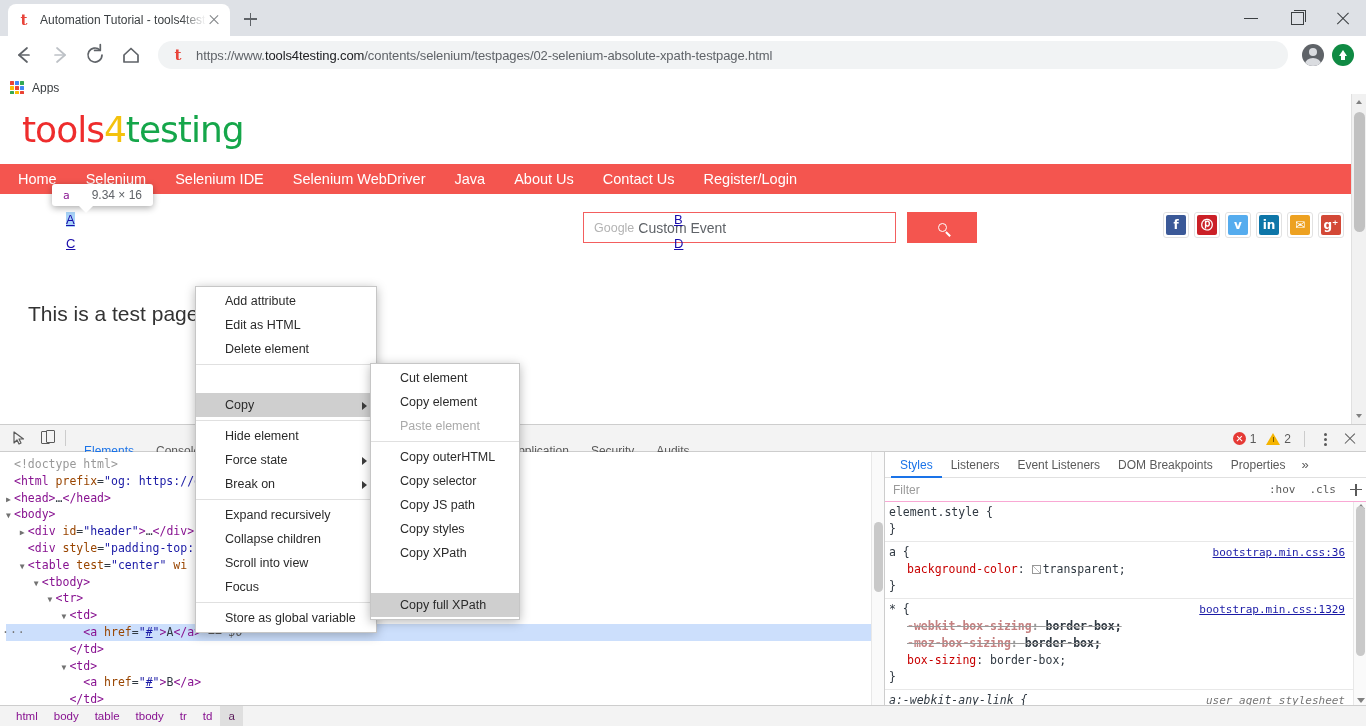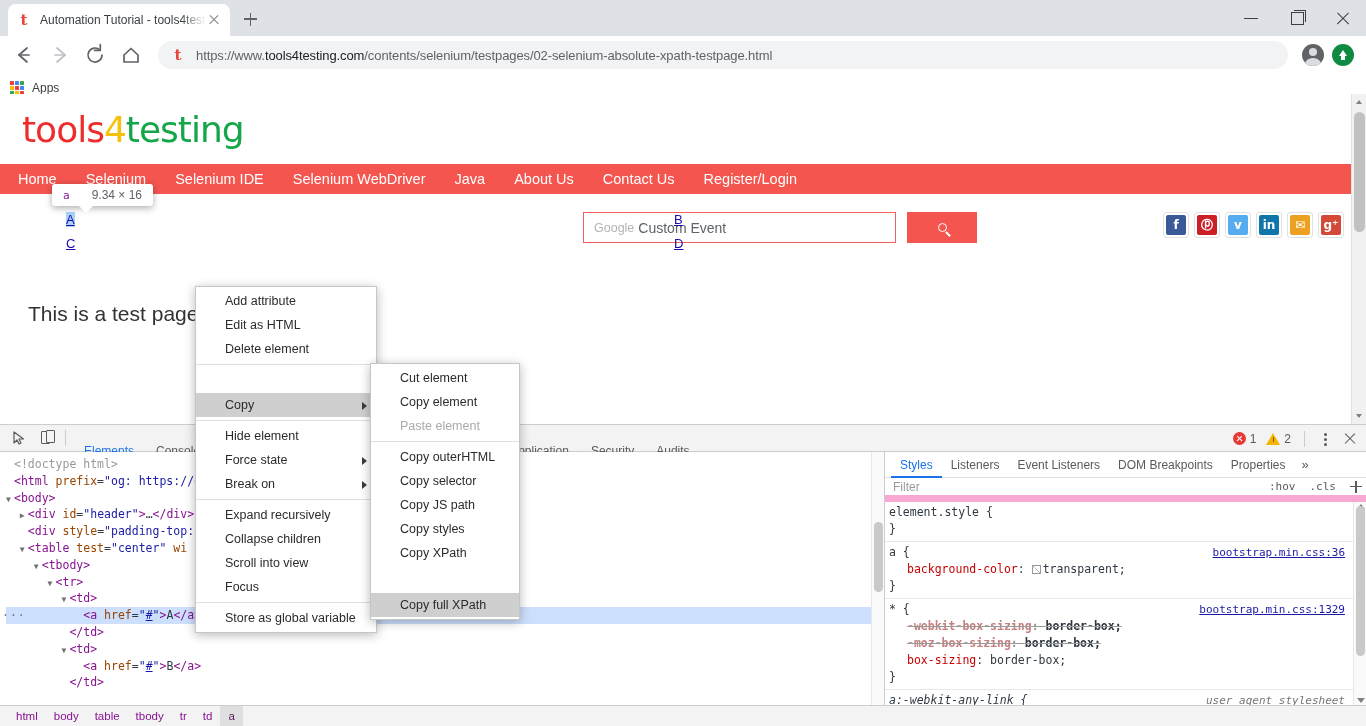--- a/index.html
+++ b/index.html
@@ -282,21 +282,21 @@
   .splitter{ width:1px;background:#cdcdcd; }
   .styles-pane{ flex:1 1 auto;position:relative;overflow:hidden;background:#fff; }
   .st-tabs{
     height:26px;border-bottom:1px solid #e0e0e0;display:flex;align-items:center;
     padding-left:6px;font-size:12px;color:#5a5a5a;background:#fff;
   }
   .st-tab{ padding:0 9px;height:26px;line-height:26px;white-space:nowrap; }
   .st-tab.active{ color:#1a73e8;box-shadow:inset 0 -2px 0 #1a73e8; }
   .st-more{ padding:0 7px;font-size:13px;color:#5a5a5a; }
   .st-filterbar{
-    height:24px;border-bottom:7px solid #f9a8d4;display:flex;align-items:center;
+    height:24px;border-bottom:1px solid #f9a8d4;display:flex;align-items:center;
     padding-left:8px;font-size:12px;color:#9a9a9a;gap:6px;
   }
   .st-filter-input{ flex:1 1 auto; }
   .st-hov,.st-cls{ font-family:"DejaVu Sans Mono", monospace;font-size:11px;color:#5a5a5a;padding:0 4px; }
   .st-plus{ position:relative;width:20px;height:24px; }
   .st-plus:before{ content:"";position:absolute;left:4px;top:11px;width:12px;height:1.6px;background:#5a5a5a; }
   .st-plus:after{ content:"";position:absolute;left:9.2px;top:6px;width:1.6px;height:12px;background:#5a5a5a; }
   .st-rules{
     position:absolute;left:0;top:50px;right:13px;bottom:0;overflow:hidden;
     font-family:"DejaVu Sans Mono", monospace;font-size:11.5px;line-height:17px;color:#303942;
@@ -524,20 +524,21 @@
         </div>
       <div class="dtclose"></div>
     </div>
   </div>
 
   <div class="dt-body">
     <div class="dom-pane">
       <div class="dom-lines" id="dom-lines">
           <div class="dom-line"><span class="arrow-c"> </span><span class="t-doctype">&lt;!doctype html&gt;</span></div>
           <div class="dom-line"><span class="arrow-c"> </span><span class="t-tag">&lt;html</span> <span class="t-attr">prefix</span>=<span class="t-val">"og: https://og</span></div>
+          <div class="dom-line"><span class="arrow-c">▶</span><span class="t-tag">&lt;head&gt;</span><span class="t-txt">…</span><span class="t-tag">&lt;/head&gt;</span></div>
           <div class="dom-line"><span class="arrow-c">▼</span><span class="t-tag">&lt;body&gt;</span></div>
           <div class="dom-line">  <span class="arrow-c">▶</span><span class="t-tag">&lt;div</span> <span class="t-attr">id</span>=<span class="t-val">"header"</span><span class="t-tag">&gt;</span><span class="t-txt">…</span><span class="t-tag">&lt;/div&gt;</span></div>
           <div class="dom-line">  <span class="arrow-c"> </span><span class="t-tag">&lt;div</span> <span class="t-attr">style</span>=<span class="t-val">"padding-top:</span></div>
           <div class="dom-line">  <span class="arrow-c">▼</span><span class="t-tag">&lt;table</span> <span class="t-attr">test</span>=<span class="t-val">"center"</span> <span class="t-attr">wi</span></div>
           <div class="dom-line">    <span class="arrow-c">▼</span><span class="t-tag">&lt;tbody&gt;</span></div>
           <div class="dom-line">      <span class="arrow-c">▼</span><span class="t-tag">&lt;tr&gt;</span></div>
           <div class="dom-line">        <span class="arrow-c">▼</span><span class="t-tag">&lt;td&gt;</span></div>
           <div class="dom-line sel"><span class="dots">···</span>          <span class="arrow-c"> </span><span class="t-tag">&lt;a</span> <span class="t-attr">href</span>=<span class="t-val">"</span><span class="t-ref">#</span><span class="t-val">"</span><span class="t-tag">&gt;</span><span class="t-txt">A</span><span class="t-tag">&lt;/a&gt;</span> <span class="t-sel">== $0</span></div>
           <div class="dom-line">        <span class="arrow-c"> </span><span class="t-tag">&lt;/td&gt;</span></div>
           <div class="dom-line">        <span class="arrow-c">▼</span><span class="t-tag">&lt;td&gt;</span></div>

